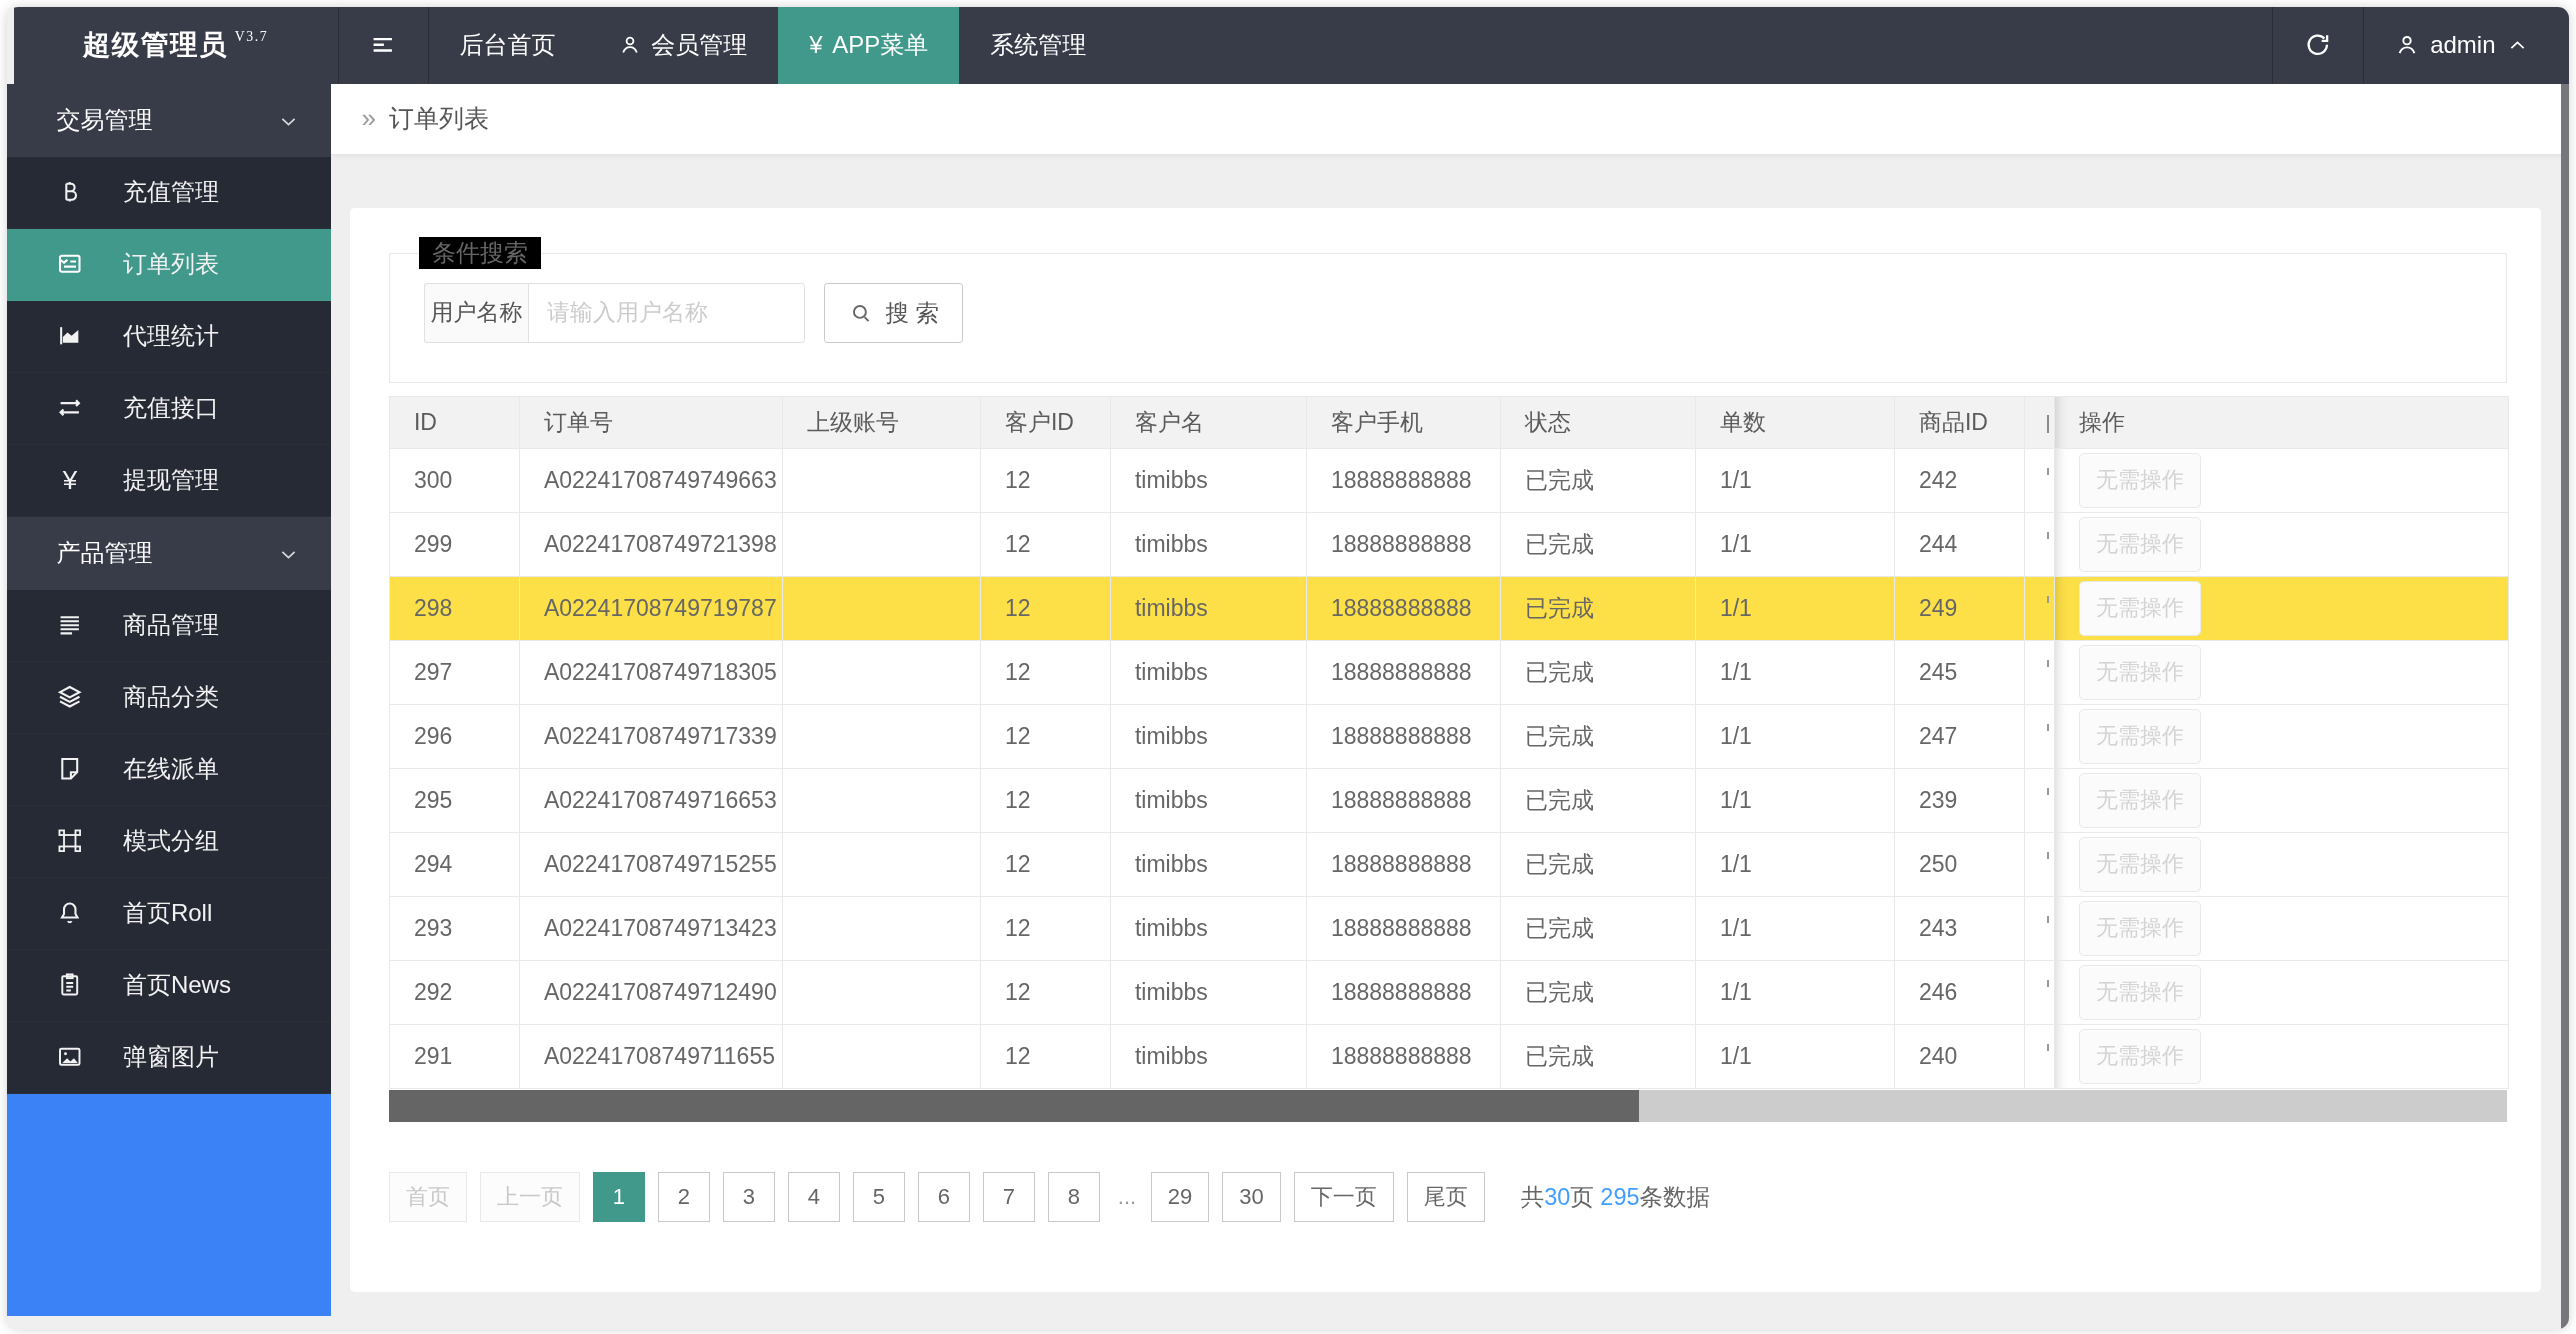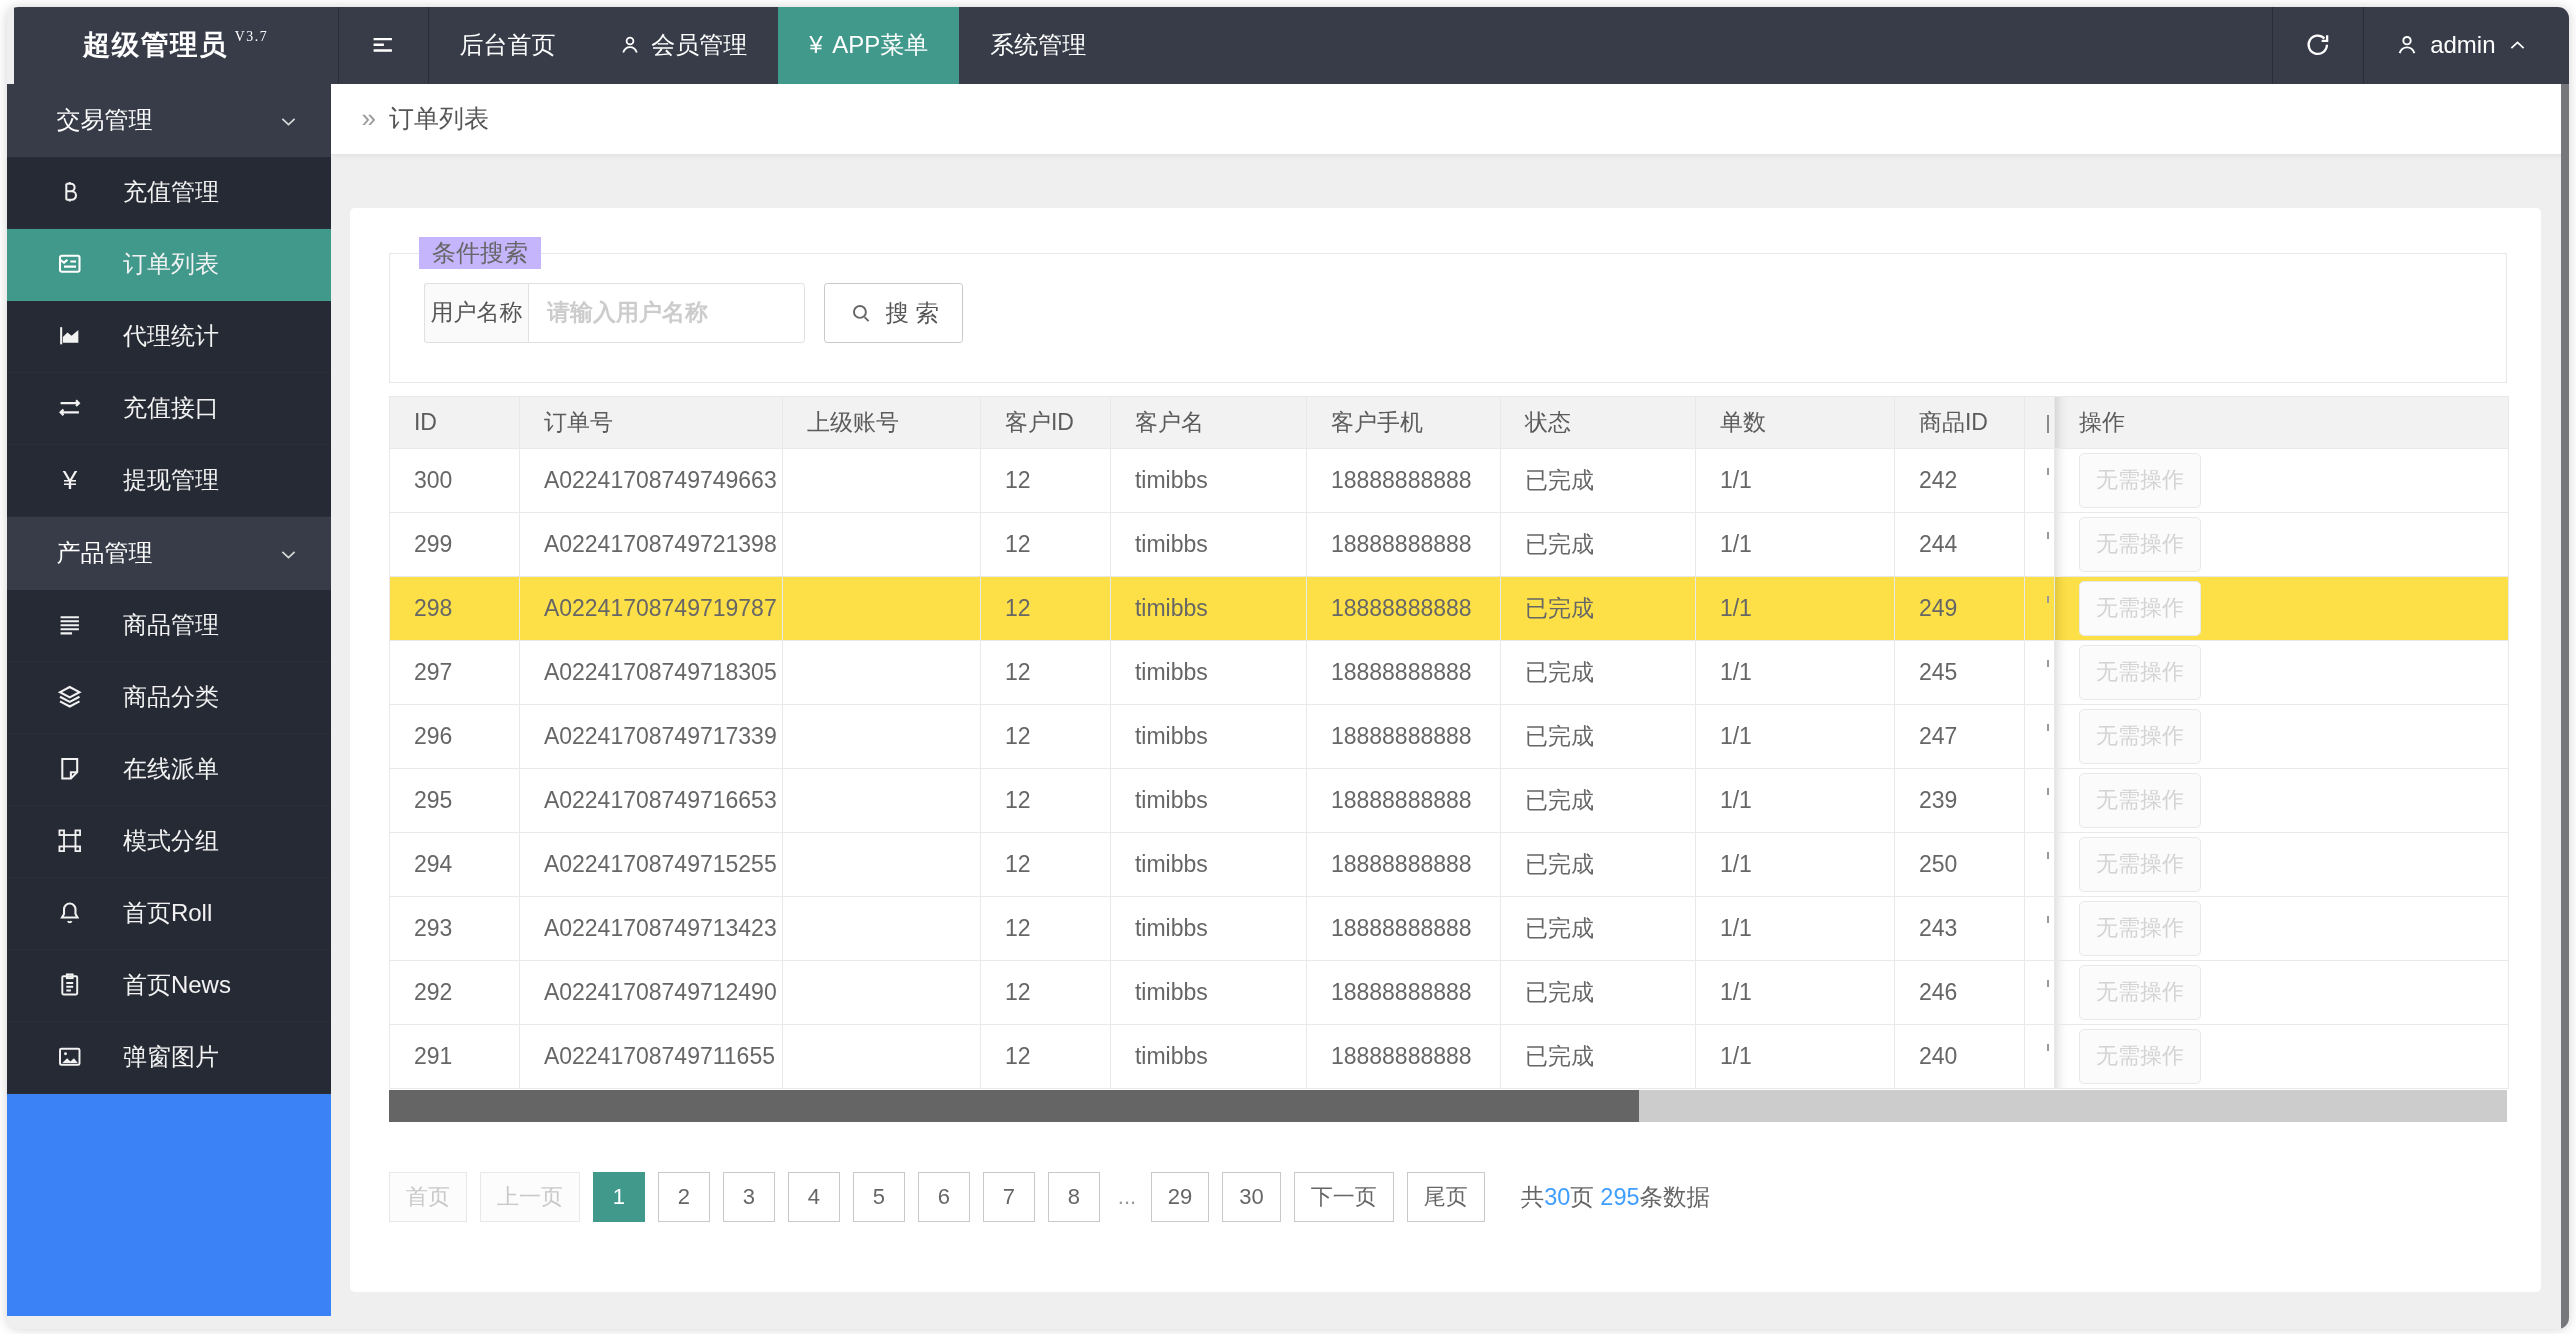--- a/index.html
+++ b/index.html
@@ -46,29 +46,29 @@
                     box-shadow:0 2.4px 4.9px rgba(0,0,0,.05); position:relative; z-index:5; }
   .bc-chevron { color:#9a9a9a; font-size:26px; margin-right:13px; }
   .bc-label { color:#555; font-size:25px; }
 
   .card { position:absolute; left:19.4px; top:124px; width:2191px; height:1084px;
           background:#fff; border-radius:4.9px; padding:34px 34px 0 39px; }
 
   
   .search-fieldset { position:relative; width:2118px; height:130px;
                      border:0.8px solid #e8e8e8; margin-top:11.3px; }
-  .search-legend { position:absolute; left:29px; top:-17px; background:#c4b5fd;
+  .search-legend { position:absolute; left:29px; top:-17px; background:#000000;
                    padding:0 13px; color:#666; font-size:24px; }
   .search-row { display:flex; align-items:center; margin:29px 0 0 34px; }
   .field-label { height:60px; width:104px; display:flex; align-items:center; justify-content:center;
                  border:0.8px solid #e0e0e0; border-right:none; background:#fafafa;
                  border-radius:3.2px 0 0 3.2px; color:#555; font-size:23px; }
   .field-input { height:60px; width:277px; border:0.8px solid #e0e0e0; border-radius:0 3.2px 3.2px 0;
                  font-size:23px; color:#555; padding:0 18px; outline:none;
-                 font-family:"Liberation Sans","DejaVu Sans",sans-serif;font-weight:bold; }
+                 font-family:"Liberation Sans","DejaVu Sans",sans-serif; }
   .field-input::placeholder { color:#ccc; }
   .search-btn { height:60px; margin-left:19.4px; padding:0 23px; background:#fff;
                 border:0.8px solid #c9c9c9; border-radius:3.2px; display:flex; align-items:center;
                 font-size:23.5px; color:#555; cursor:pointer;
                 font-family:"Liberation Sans","DejaVu Sans",sans-serif; }
   .search-btn svg { width:26px; height:26px; margin-right:11.3px; }
 
   
   table.grid { border-collapse:collapse; table-layout:fixed; width:2118px; margin-top:13px; }
   table.grid th, table.grid td { border:0.8px solid #e9e9e9; font-weight:normal;

